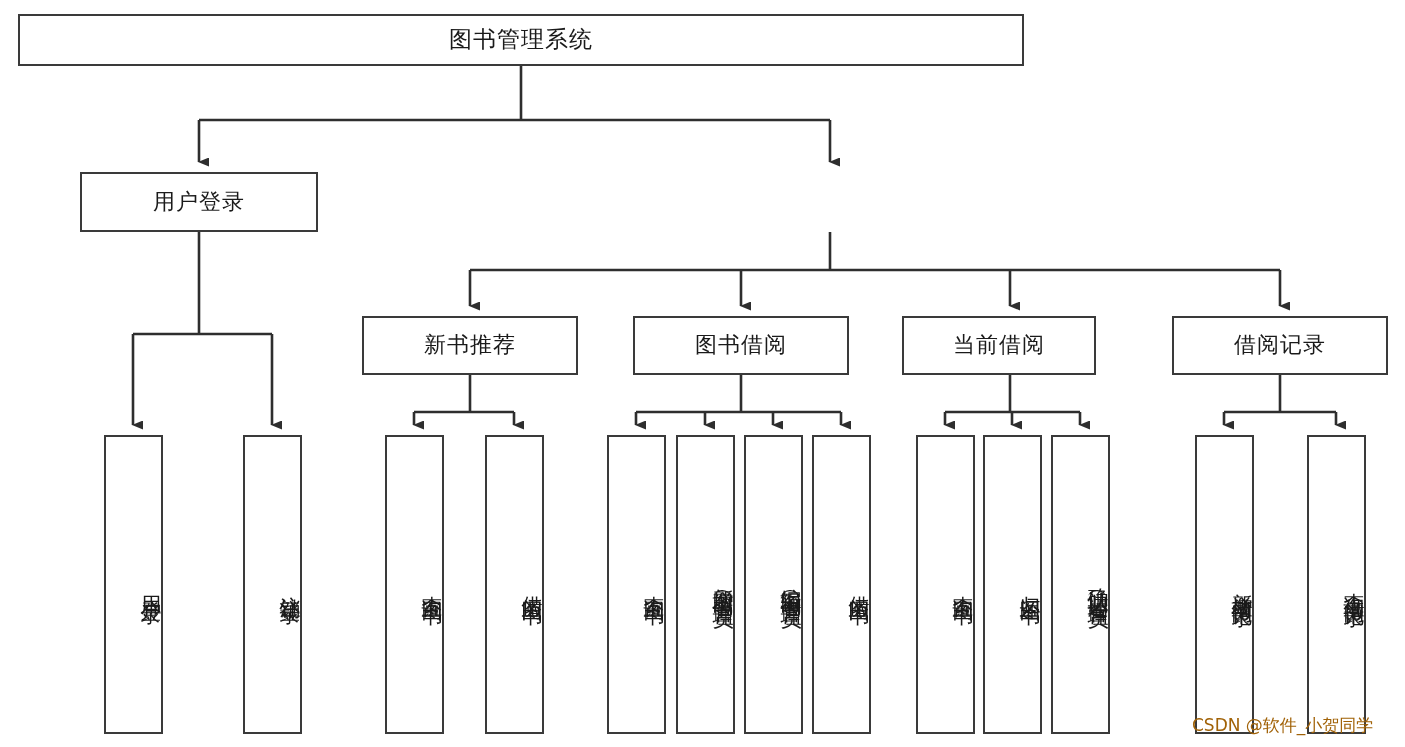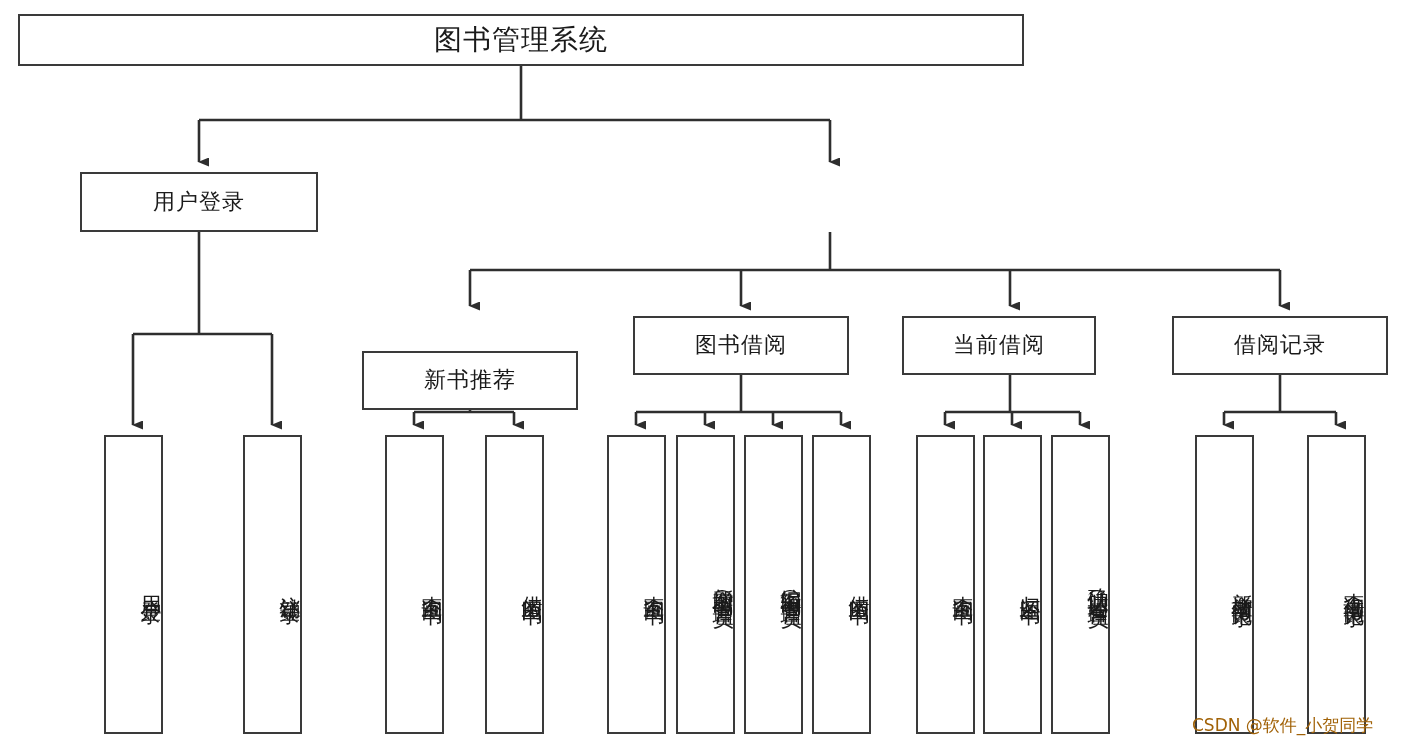--- a/index.html
+++ b/index.html
@@ -52,21 +52,21 @@
     align-items: flex-start;
     justify-content: center;
   }
   .node.vert > span {
     writing-mode: vertical-rl;
     text-orientation: upright;
     display: block;
     text-align: center;
   }
   .node.root {
-    font-size: 28px;
+    font-size: 23px;
   }
   #watermark {
     position: absolute;
     left: 1192px;
     top: 714px;
     font-size: 17px;
     color: #a16207;
     white-space: nowrap;
     z-index: 5;
     font-family: "DejaVu Sans", "Liberation Sans", sans-serif;
@@ -128,21 +128,21 @@
   </svg>
 
   <div class="node horiz root" style="left:18px; top:14px; width:1006px; height:52px;">
     <span>图书管理系统</span>
   </div>
 
   <div class="node horiz" style="left:80px; top:172px; width:238px; height:60px;">
     <span>用户登录</span>
   </div>
 
-  <div class="node horiz" style="left:362px; top:316px; width:216px; height:59px;margin-top:35px;">
+  <div class="node horiz" style="left:362px; top:316px; width:216px; height:59px;">
     <span>新书推荐</span>
   </div>
   <div class="node horiz" style="left:633px; top:316px; width:216px; height:59px;">
     <span>图书借阅</span>
   </div>
   <div class="node horiz" style="left:902px; top:316px; width:194px; height:59px;">
     <span>当前借阅</span>
   </div>
   <div class="node horiz" style="left:1172px; top:316px; width:216px; height:59px;justify-content:center;">
     <span>借阅记录</span>

